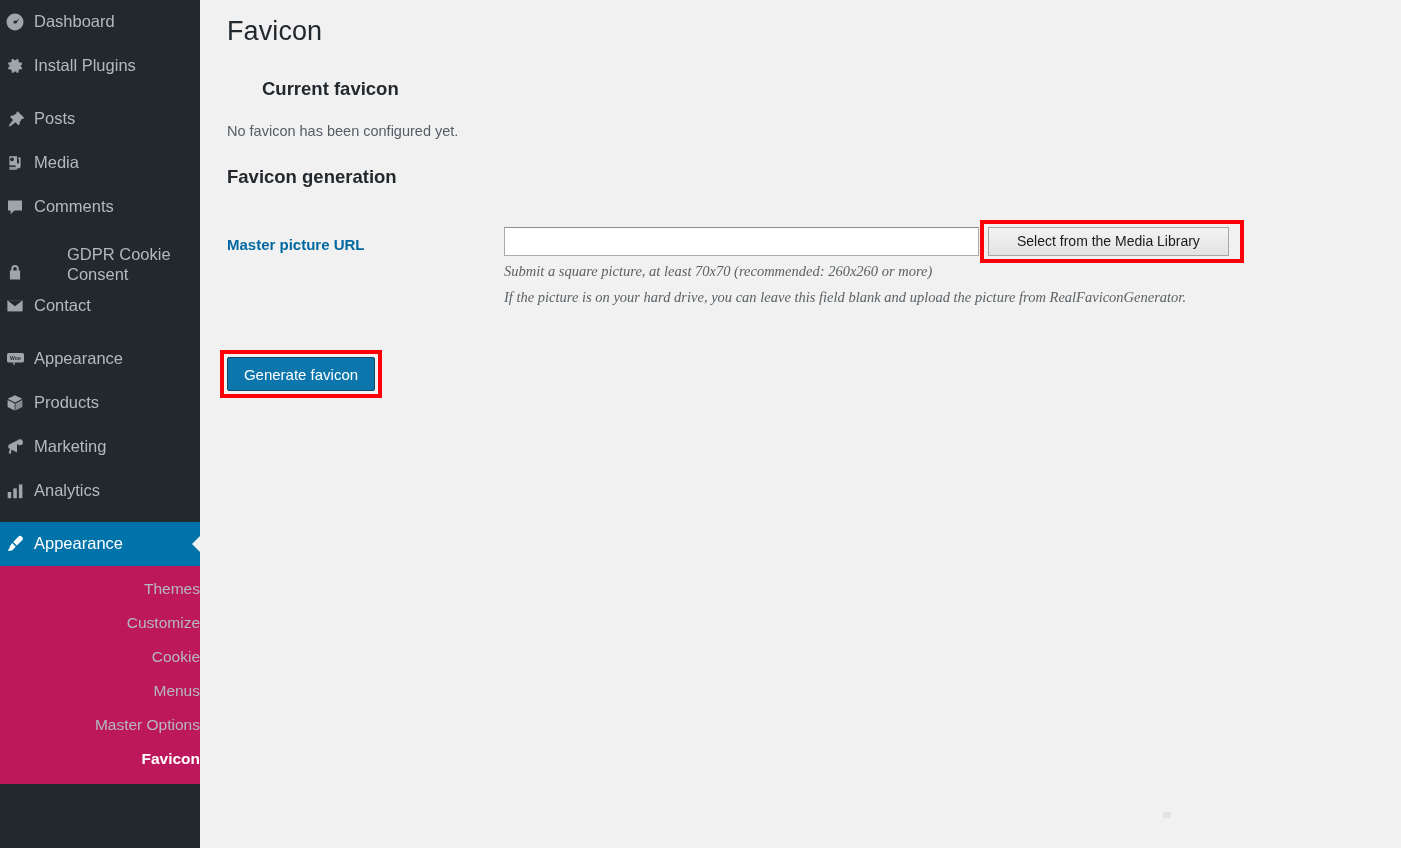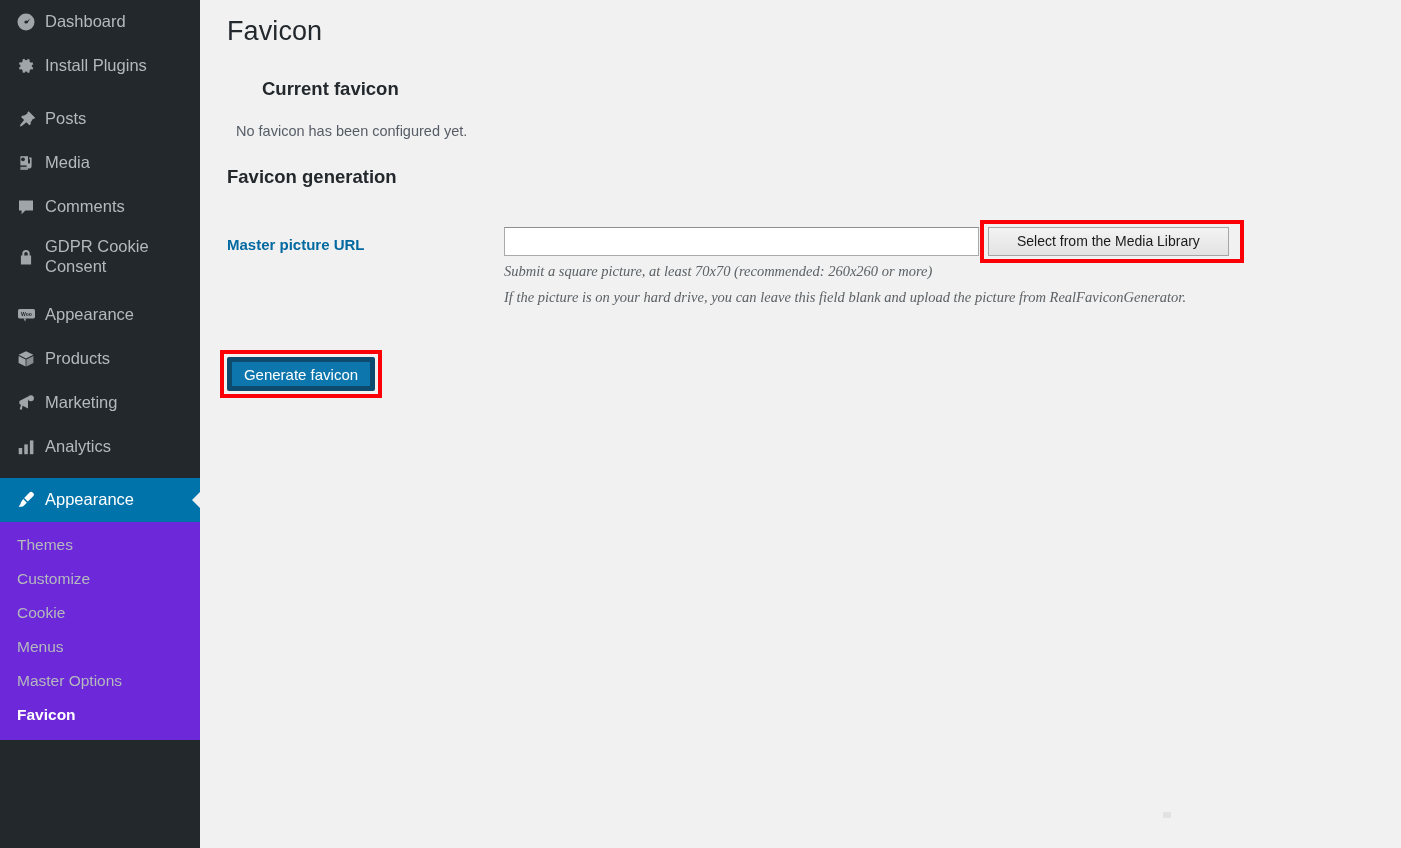--- a/index.html
+++ b/index.html
@@ -15,27 +15,26 @@
   .sidebar {
     width: 200px; height: 848px;
     background: #23282d;
     flex: 0 0 200px;
     position: relative;
     overflow: hidden;
   }
   .menu-item {
     display: flex; align-items: center;
     height: 44px;
-    padding-left: 11px;
     color: #b4b9be;
     font-size: 16.5px;
     position: relative;
     cursor: pointer;
   }
-  .menu-item.two-line { height: 55px; align-items: center; }
+  .menu-item.two-line { height: 55px; align-items: flex-end; gap: 33px; }
   .menu-item .mi-icon {
     width: 30px; height: 24px;
     flex: 0 0 30px;
     display: flex; align-items: center; justify-content: center;
     margin-right: 4px;
   }
   .menu-item .mi-icon svg { display: block; }
   .menu-item .mi-label { line-height: 1.18; }
   .menu-item.current {
     background: #0073aa;
@@ -46,21 +45,21 @@
   .menu-item.current::after {
     content: "";
     position: absolute; right: -1px; top: 50%;
     margin-top: -9px;
     border-top: 9px solid transparent;
     border-bottom: 9px solid transparent;
     border-right: 9px solid #f1f1f1;
   }
   .menu-sep { height: 9px; }
 
-  .submenu { background: #6d28d9; padding: 6px 0 8px 5px; }
+  .submenu { background: #be185d; padding: 6px 0 8px 5px; text-align: right; }
   .submenu-item {
     display: block;
     padding: 6px 0 6px 12px;
     color: #b4b9be;
     font-size: 15.5px;
     line-height: 22px;
     cursor: pointer;
   }
   .submenu-item.current { color: #fff; font-weight: bold; }
 
@@ -77,21 +76,21 @@
     letter-spacing: 0.1px;
   }
   .section-heading {
     position: absolute; left: 27px;
     font-size: 18.5px; font-weight: bold; color: #23282d;
   }
   #h-current { top: 78px; margin-left: 35px; }
   #h-generation { top: 166px; }
   .plain-text {
     position: absolute; left: 27px; top: 123px;
-    font-size: 14.5px; color: #555d66; margin-left: 9px;
+    font-size: 14.5px; color: #555d66;
   }
 
   .field-label {
     position: absolute; left: 27px; top: 236px;
     font-size: 15px; font-weight: bold; color: #0369a1;
   }
   .url-input {
     position: absolute; left: 304px; top: 227px;
     width: 475px; height: 29px;
     background: #fff;
@@ -136,21 +135,21 @@
   .gen-hl {
     position: absolute; left: 20px; top: 350px;
     width: 162px; height: 48px;
     border: 4px solid #fb0007;
     background: transparent;
   }
   .gen-btn {
     position: absolute; left: 27px; top: 357px;
     width: 148px; height: 34px;
     background: #0d76ad;
-    border: 5px solid #0c4a6e;
+    border: 1px solid #0c4a6e;
     color: #fff;
     font-family: "Liberation Sans", sans-serif;
     font-size: 15px;
     cursor: pointer;
     border-radius: 2px;
   }
   .artifact {
     position: absolute; left: 963px; top: 812px;
     width: 8px; height: 6px;
     opacity: 0.25;
@@ -211,20 +210,30 @@
           </span>
           <span class="mi-label">Comments</span>
         </div>
         <div class="menu-item two-line">
           <span class="mi-icon">
             <svg width="20" height="20" viewBox="0 0 20 20" fill="#a0a5aa">
               <path d="M6.3 8.4V6.6a3.7 3.7 0 117.4 0v1.8h1.4v9H4.9v-9zm2 0h3.4V6.6a1.7 1.7 0 10-3.4 0z"></path>
             </svg>
           </span>
           <span class="mi-label">GDPR Cookie Consent</span>
+        </div>
+        <div class="menu-item">
+          <span class="mi-icon">
+            <svg width="20" height="20" viewBox="0 0 20 20" fill="#a0a5aa">
+              <path d="M2.4 4.6h15.2v10.8H2.4z"></path>
+              <path d="M2.4 4.6L10 10.6l7.6-6z" fill="#23282d"></path>
+              <path d="M2.4 5.6L10 11.6l7.6-6v-1L10 10.6 2.4 4.6z"></path>
+            </svg>
+          </span>
+          <span class="mi-label">Contact</span>
         </div>
         <div class="menu-sep"></div>
         <div class="menu-item">
           <span class="mi-icon">
             <svg width="21" height="20" viewBox="0 0 21 20" fill="#a0a5aa">
               <rect x="2" y="4" width="17" height="9.4" rx="1.6"></rect>
               <path d="M7.6 13.4l1.6 3.4.7-3.4z"></path>
               <text x="10.5" y="10.9" font-family="Liberation Sans, sans-serif" font-size="5.1" font-weight="bold" fill="#23282d" text-anchor="middle">Woo</text>
             </svg>
           </span>

